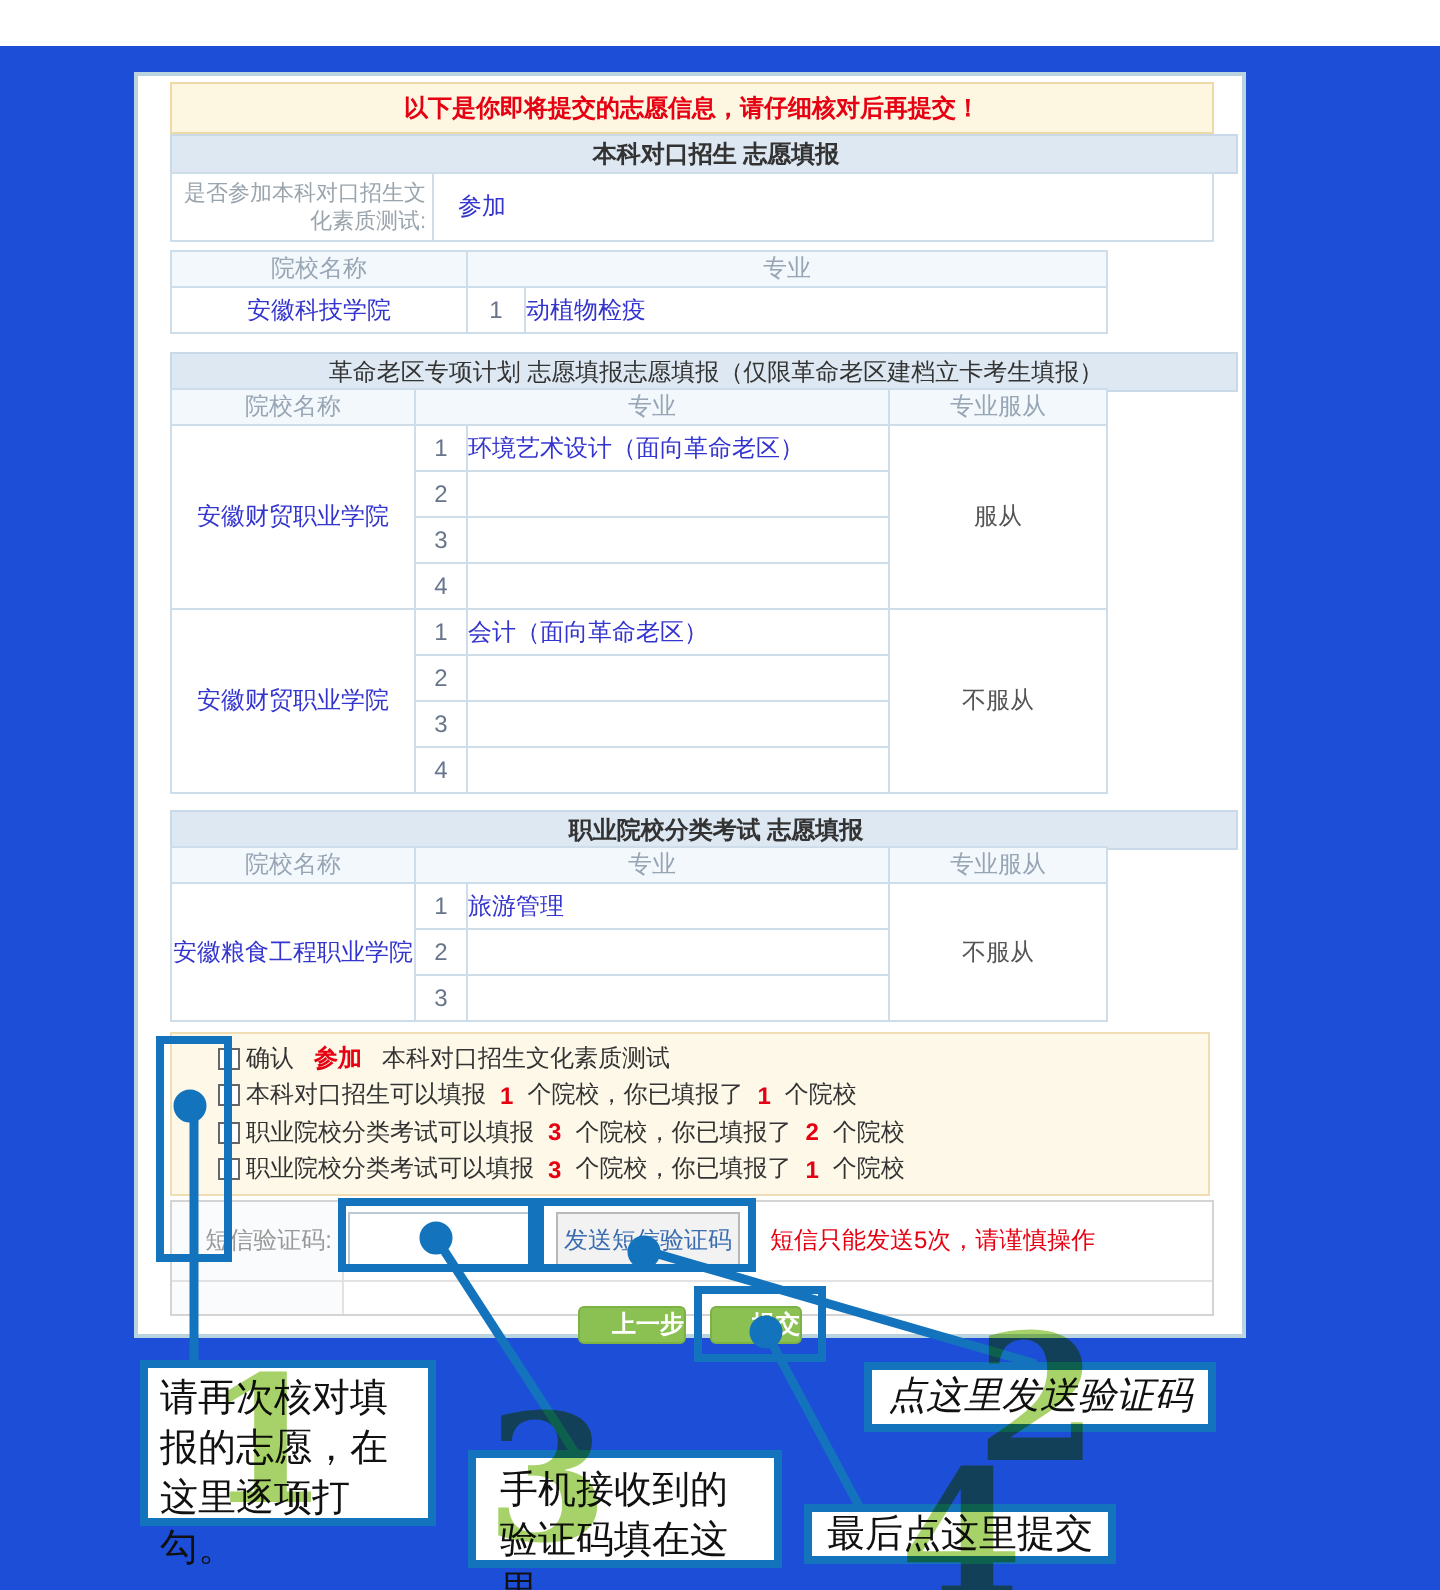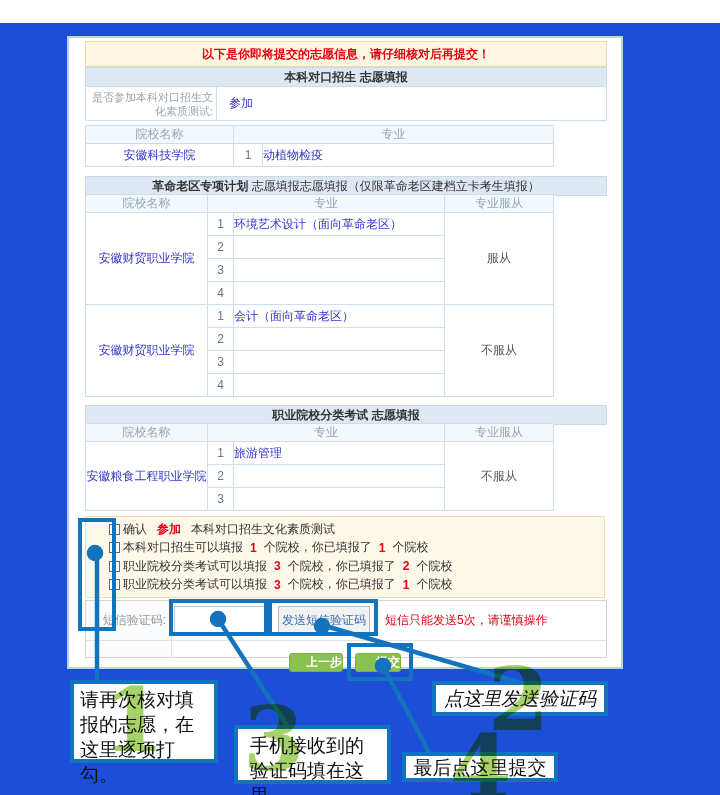--- a/index.html
+++ b/index.html
@@ -5,22 +5,22 @@
   html,body{margin:0;padding:0;background:#fff;}
   body{font-family:"Liberation Sans","DejaVu Sans",sans-serif;}
   .page{position:relative;width:720px;height:795px;background:#1d4ed8;overflow:hidden;margin-top:23px;}
   .frame{position:absolute;left:67px;top:13px;width:552px;height:629px;border:2px solid #b9d4df;background:#fff;}
   .abs{position:absolute;}
   
   .banner{left:85px;top:18px;width:520px;height:24px;background:#fdf6e0;border:1px solid #eed9a8;
           color:#e60012;font-weight:bold;font-size:12px;text-align:center;line-height:24px;}
   
   .band{left:85px;width:520px;height:18px;background:#dde8f2;border:1px solid #c9d9e8;
-        color:#333;font-size:12px;text-align:center;line-height:18px;}
-  .band b{font-weight:bold;}
+        color:#333;font-size:12px;text-align:center;line-height:18px;padding-left:12px;}
+  .band b{font-weight:normal;}
   
   .qrow{left:85px;top:63px;width:520px;height:33px;border:1px solid #cdddea;background:#fff;}
   .qlabel{position:absolute;left:0;top:0;width:131px;height:100%;border-right:1px solid #cdddea;
           color:#9aa4ad;font-size:11px;text-align:right;padding:3px 3px 0 3px;box-sizing:border-box;line-height:14px;}
   .qvalue{position:absolute;left:143px;top:0;height:100%;display:flex;align-items:center;color:#3434cf;font-size:12px;}
   
   table.vt{position:absolute;left:85px;border-collapse:collapse;table-layout:fixed;width:469px;background:#fff;font-size:12px;}
   table.vt td{border:1px solid #cdddea;padding:0;vertical-align:middle;height:22px;}
   tr.th td{background:#f3f8fc;color:#97a5b4;text-align:center;height:17px;font-size:12px;}
   td.school{color:#3434cf;text-align:center;}

